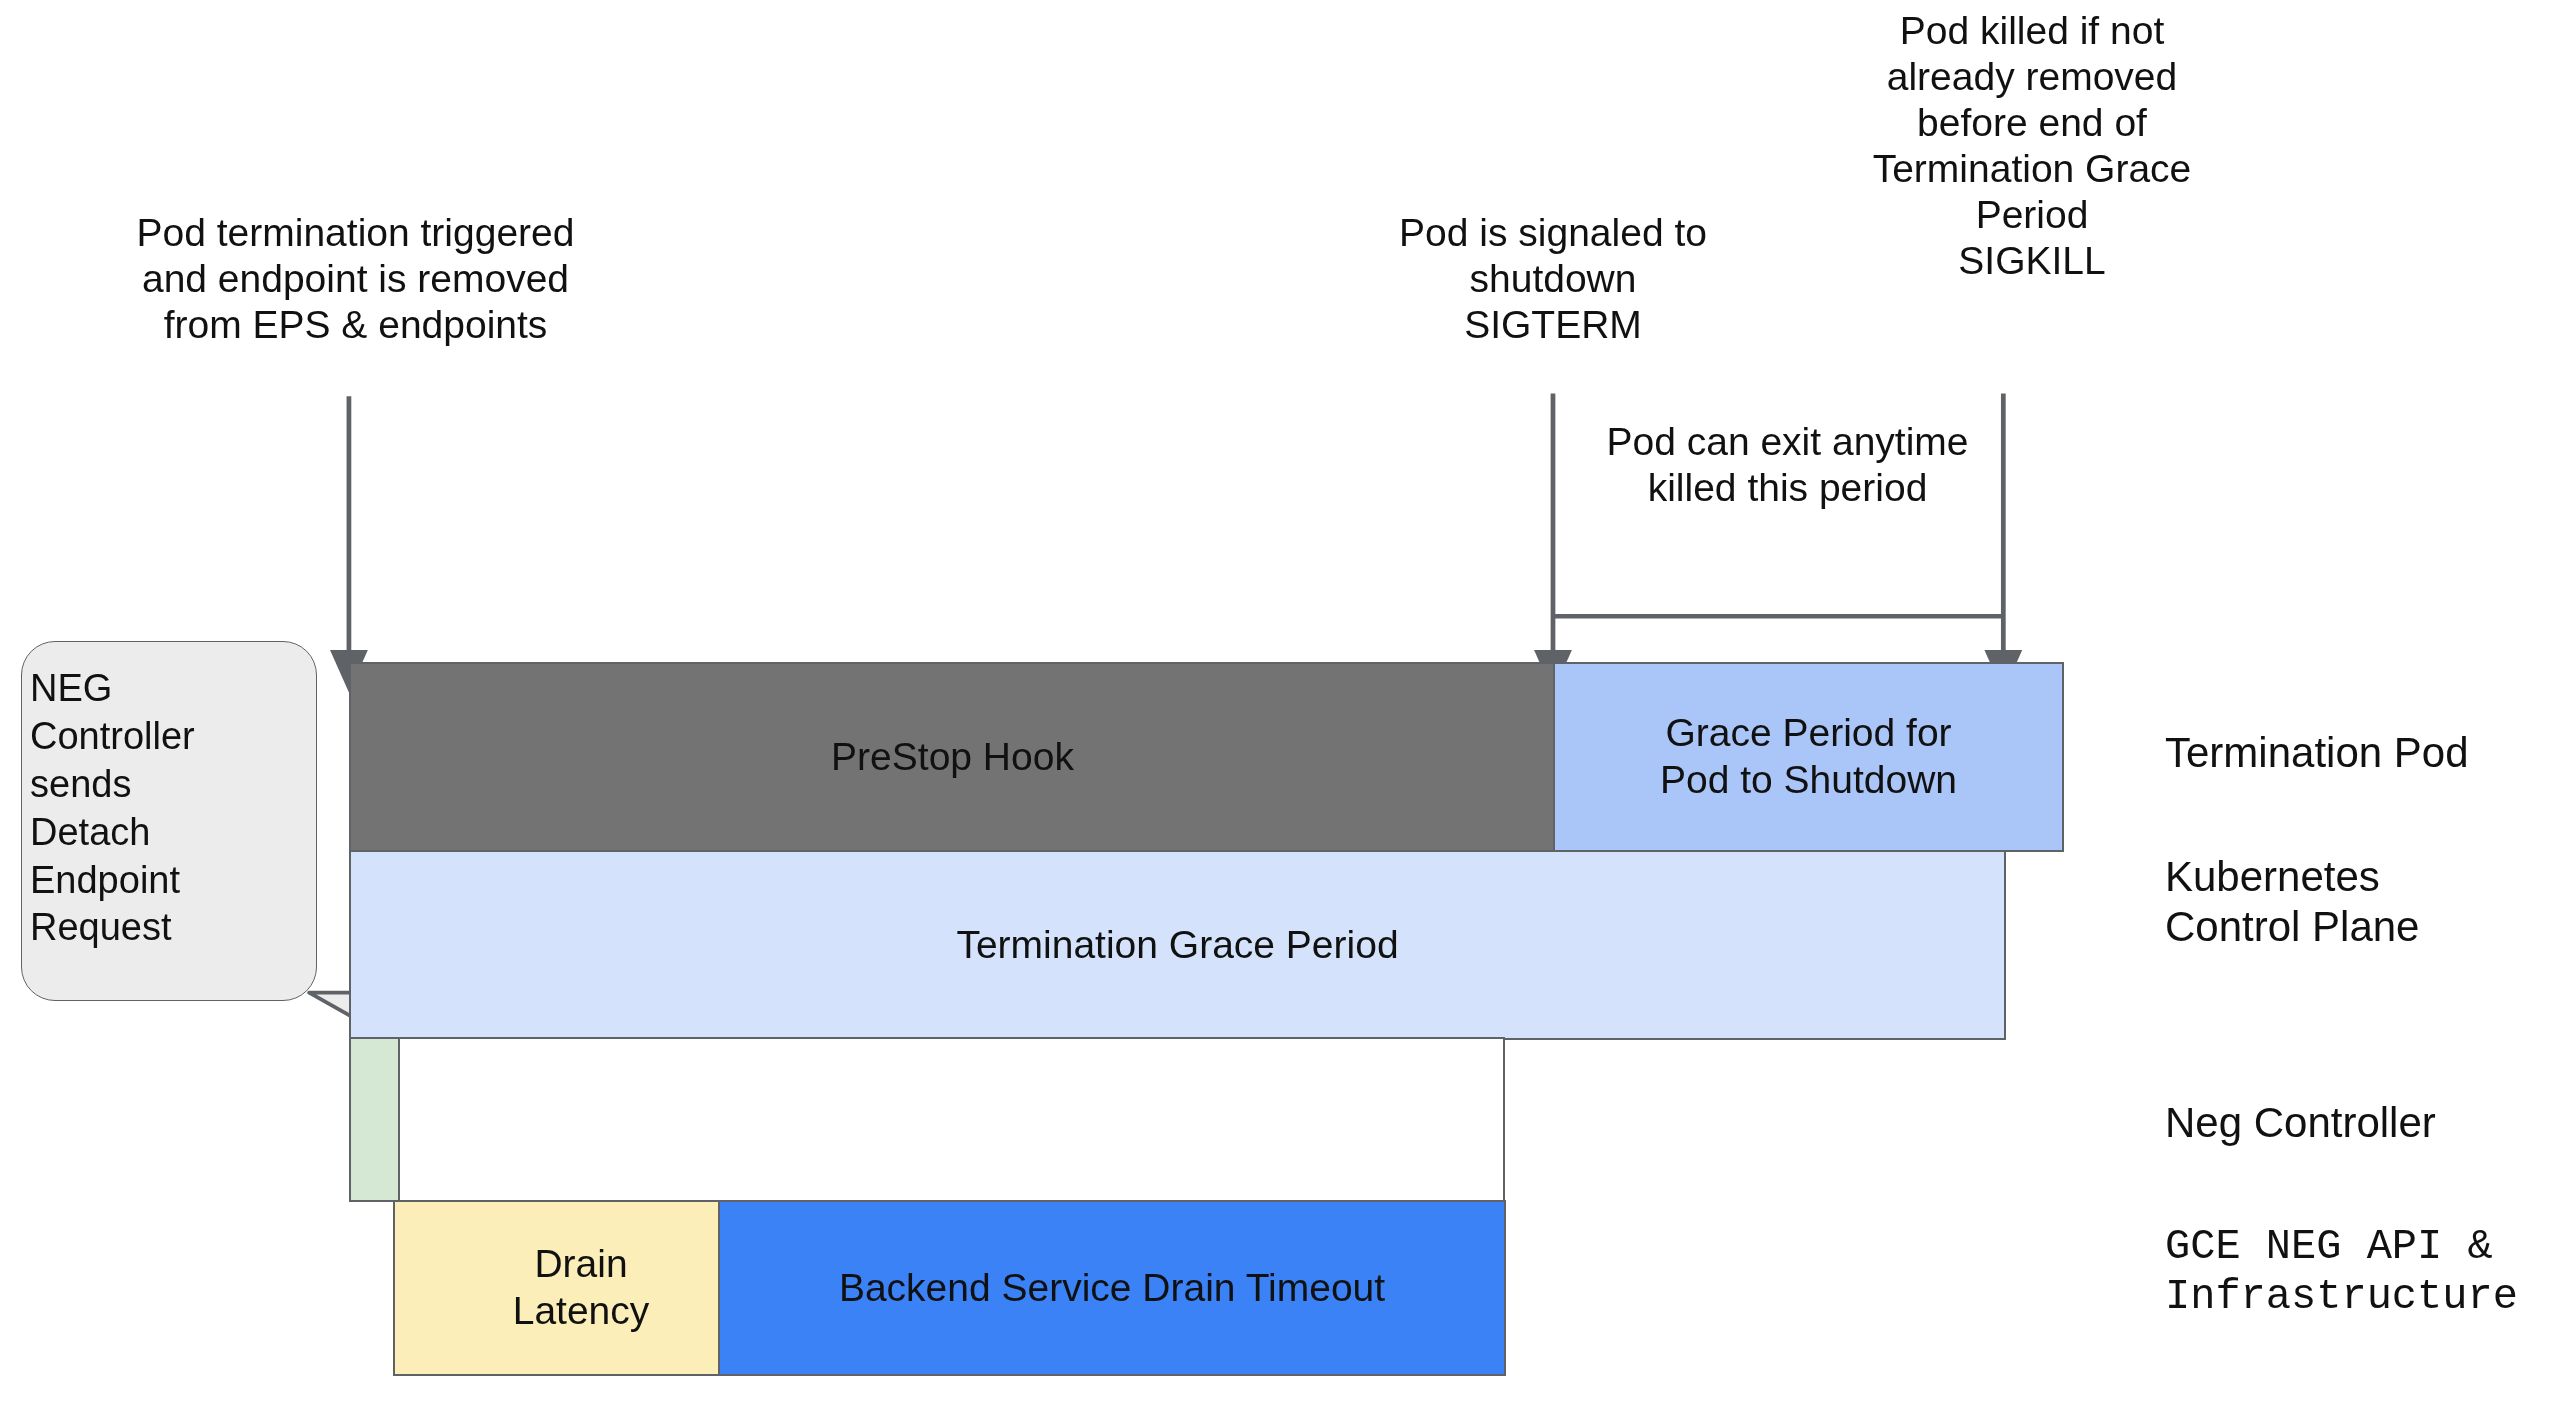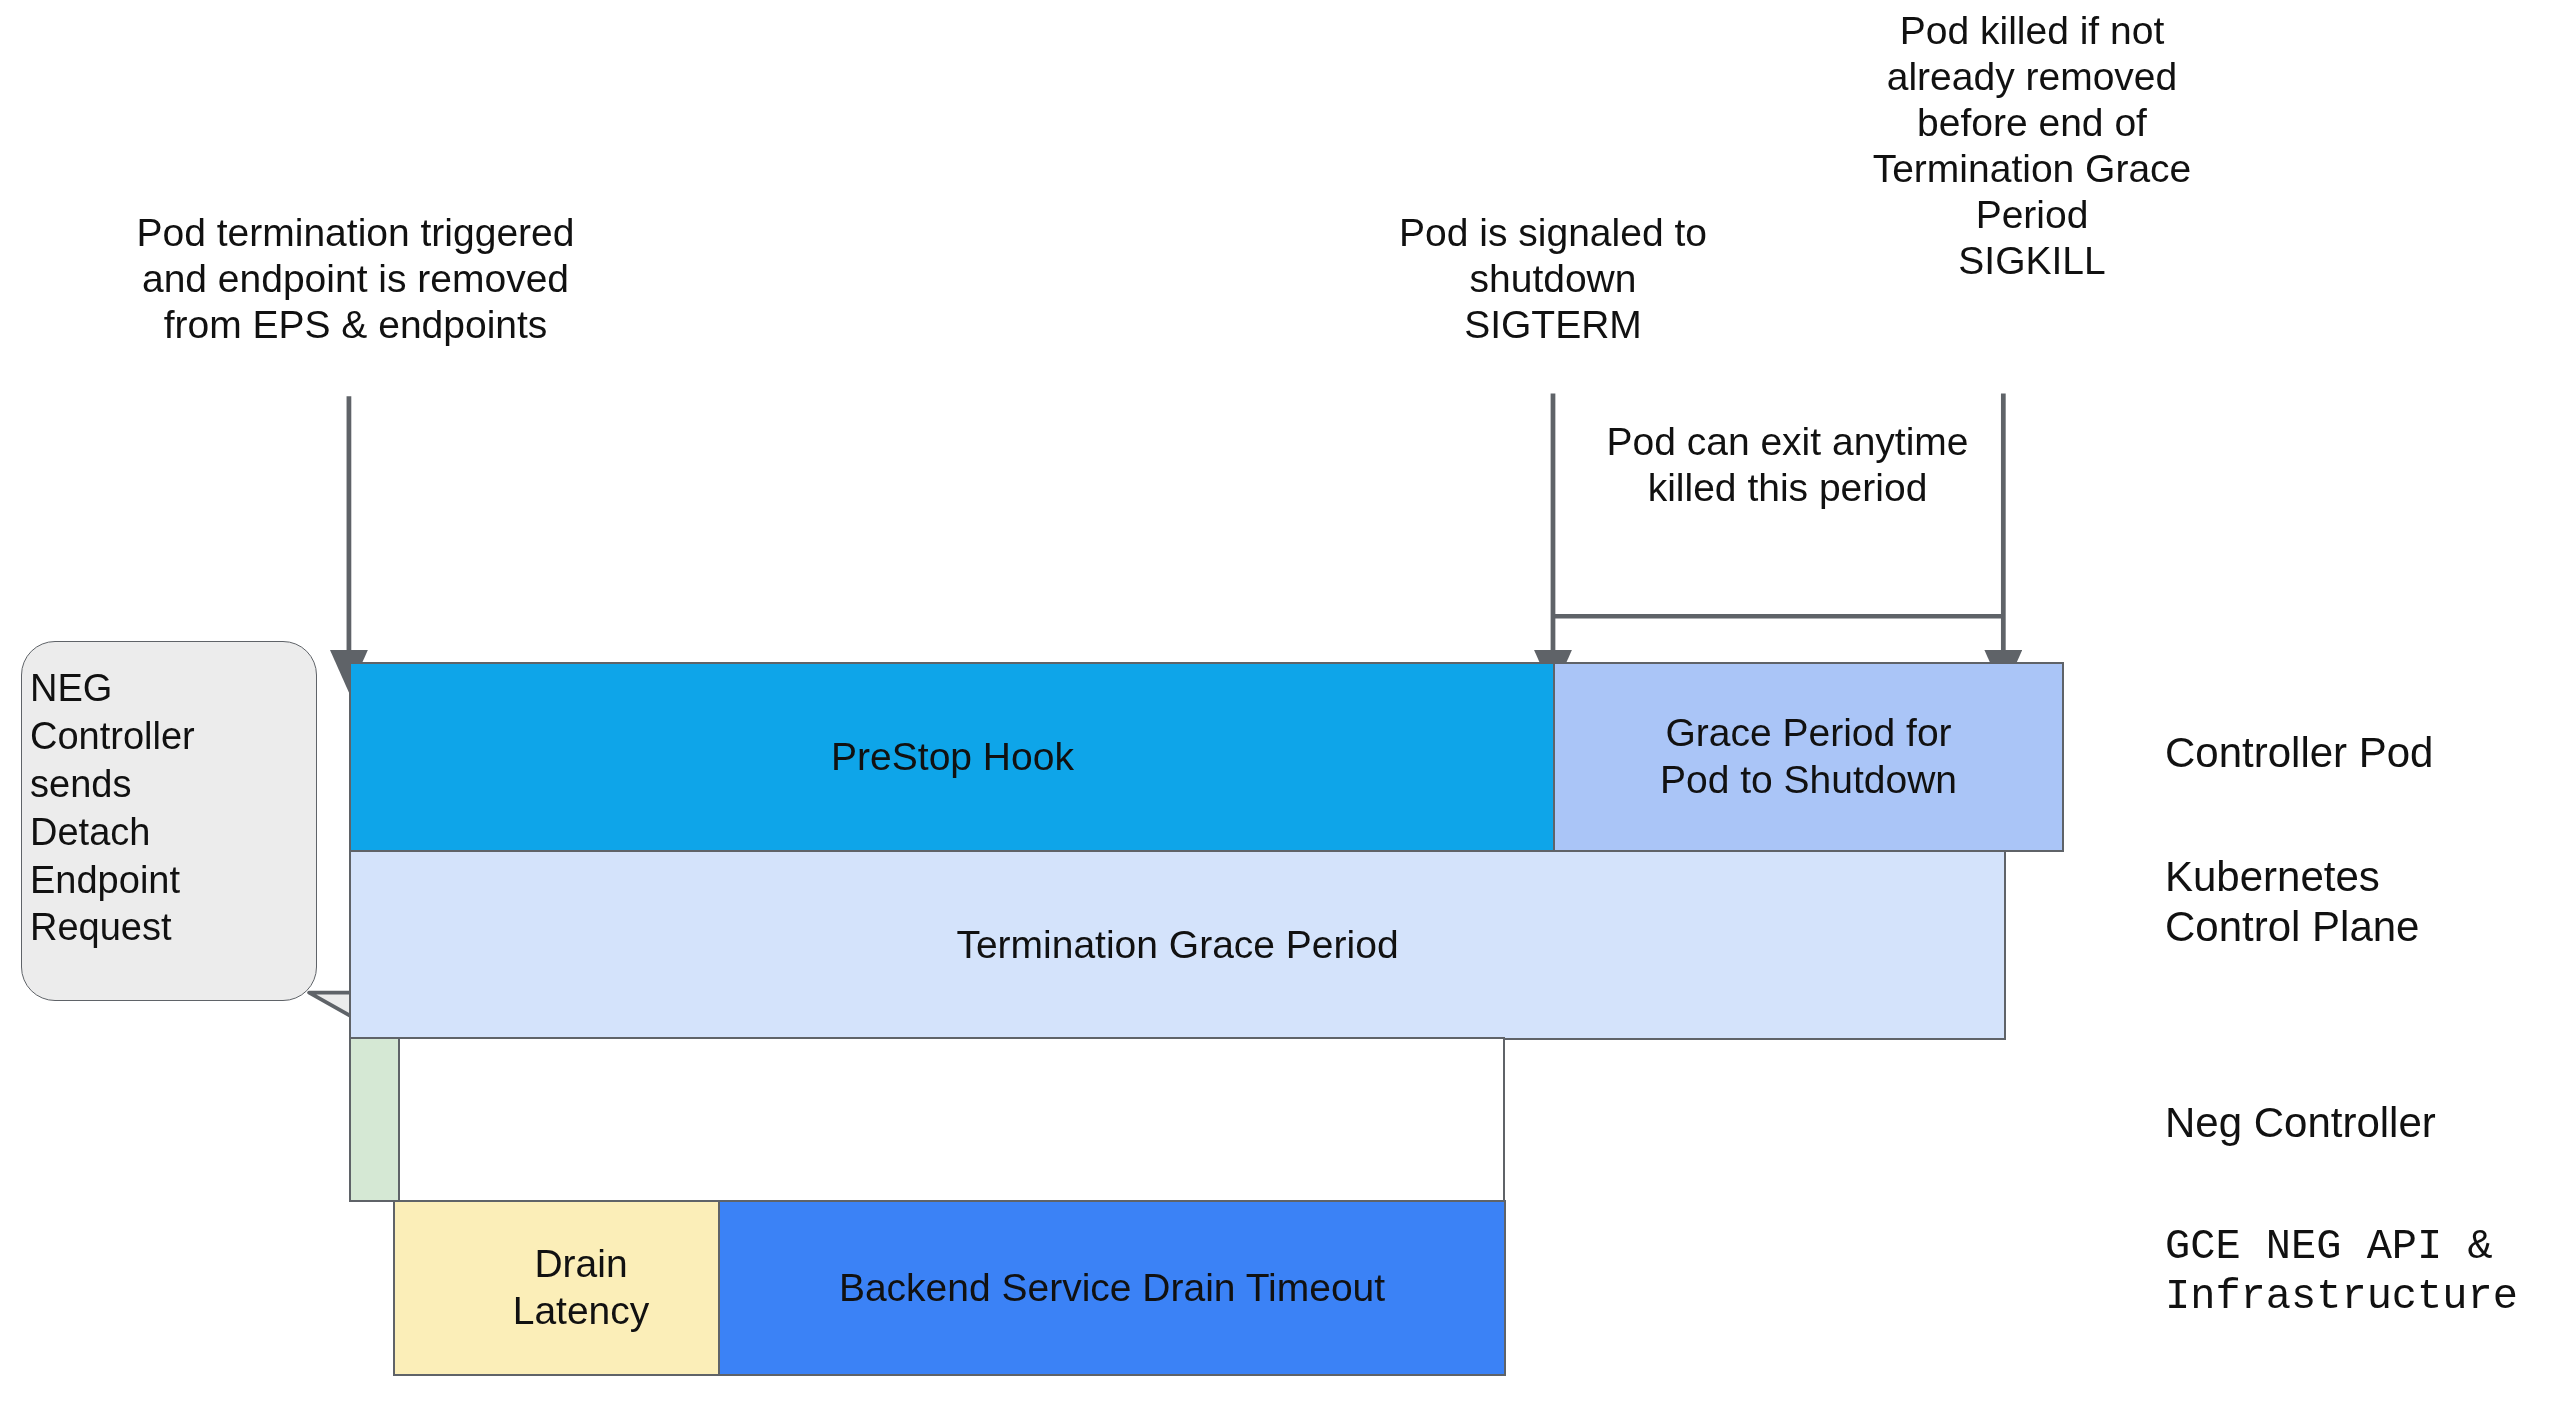--- a/index.html
+++ b/index.html
@@ -117,37 +117,37 @@
     <polygon points="1036,1077 1430,1077 1290,1220" transform="translate(-710,-30)" fill="#ececec" stroke="#5f6368" stroke-width="4" stroke-linejoin="round"></polygon>
   </svg>
 
   <div class="callout" style="left:21px; top:641px; width:296px; height:360px;">NEG
 Controller
 sends
 Detach
 Endpoint
 Request</div>
 
-  <div class="bar" style="left:349px; top:662px; width:1207px; height:190px; background:#0ea5e9;">PreStop Hook</div>
+  <div class="bar" style="left:349px; top:662px; width:1207px; height:190px; background:#737373;">PreStop Hook</div>
 
   <div class="bar" style="left:1553px; top:662px; width:511px; height:190px; background:#aac5f7;">Grace Period for
 Pod to Shutdown</div>
 
   <div class="bar" style="left:349px; top:850px; width:1657px; height:190px; background:#d4e3fb;">Termination Grace Period</div>
 
   <div class="bar" style="left:349px; top:1037px; width:51px; height:165px; background:#d5e8d4;"></div>
 
   <div class="bar" style="left:398px; top:1037px; width:1107px; height:165px; background:#ffffff;"></div>
 
   <div class="bar" style="left:393px; top:1200px; width:376px; height:176px; background:#fbeeb8;">Drain
 Latency</div>
 
   <div class="bar" style="left:718px; top:1200px; width:788px; height:176px; background:#3b82f6;">Backend Service Drain Timeout</div>
 
-  <div class="lane-label" style="left:2165px; top:728px; width:398px;">Controller Pod</div>
+  <div class="lane-label" style="left:2165px; top:728px; width:398px;">Termination Pod</div>
 
   <div class="lane-label" style="left:2165px; top:852px; width:398px;">Kubernetes
 Control Plane</div>
 
   <div class="lane-label" style="left:2165px; top:1098px; width:398px;">Neg Controller</div>
 
   <div class="lane-label" style="left:2165px; top:1222px; width:398px;font-family:Liberation Mono, monospace;">GCE NEG API &amp;
 Infrastructure</div>
 
 </div>

